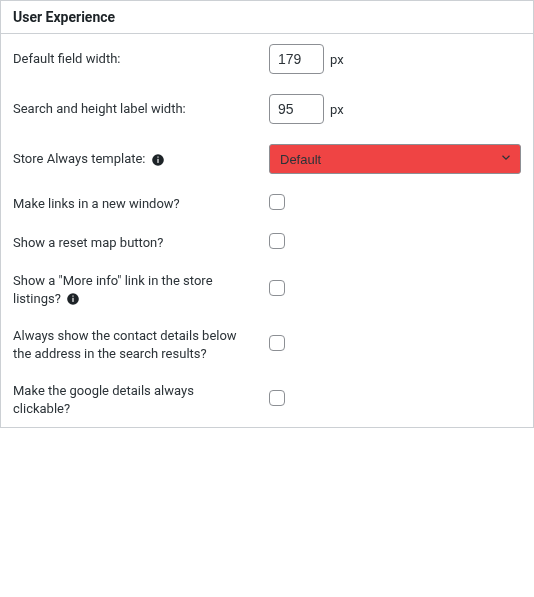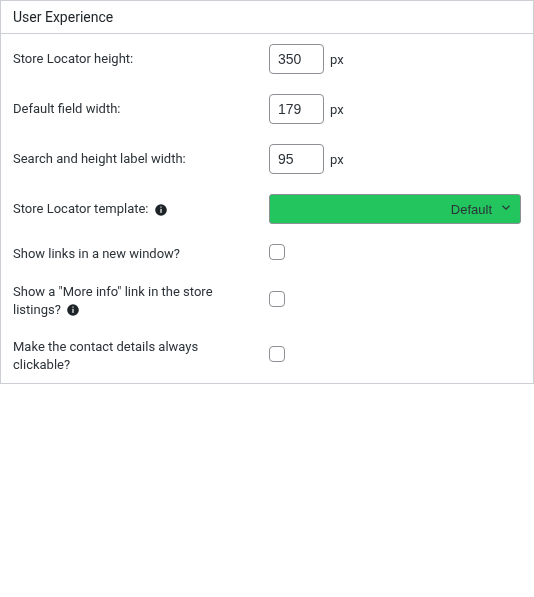--- a/index.html
+++ b/index.html
@@ -15,21 +15,21 @@
     border: 1px solid #ccd0d4;
     width: 534px;
   }
   .panel-header {
     border-bottom: 1px solid #ccd0d4;
     padding: 8px 12px;
   }
   .panel-header h2 {
     margin: 0;
     font-size: 14px;
-    font-weight: 400;
+    font-weight: 700;
     color: #1d2327;
   }
   .form-table {
     width: 100%;
     border-collapse: collapse;
   }
   .form-table tr td {
     padding: 10px 12px 10px 12px;
     vertical-align: middle;
   }
@@ -62,23 +62,22 @@
     width: 252px;
   }
   select {
     width: 100%;
     height: 30px;
     padding: 0 28px 0 10px;
     font-size: 13px;
     border: 1px solid #8c8f94;
     border-radius: 3px;
     color: #2c3338;
-    background: #22c55e;
+    background: #ef4444;
     appearance: none;
-    text-align: right;
     -webkit-appearance: none;
     -moz-appearance: none;
   }
   .select-wrap .chev {
     position: absolute;
     right: 8px;
     top: 50%;
     transform: translateY(-50%);
     pointer-events: none;
   }
@@ -104,29 +103,20 @@
 <body>
 
 <div class="panel">
   <div class="panel-header">
     <h2>User Experience</h2>
   </div>
 
   <table class="form-table">
 
     <tbody>
-        <tr>
-      <td><span>Store Locator height:</span></td>
-      <td>
-        <div class="num-input">
-          <input type="text" value="350" style="">
-          <span class="unit">px</span>
-        </div>
-      </td>
-    </tr>
 
 
     <tr>
       <td><span>Default field width:</span></td>
       <td>
         <div class="num-input">
           <input type="text" value="179" style="">
           <span class="unit">px</span>
         </div>
       </td>
@@ -137,21 +127,21 @@
       <td>
         <div class="num-input">
           <input type="text" value="95" style="">
           <span class="unit">px</span>
         </div>
       </td>
     </tr>
 
     <tr>
       <td>
-        <span>Store Locator template:</span>
+        <span>Store Always template:</span>
         <span class="info-icon">
           <svg width="14" height="14" viewBox="0 0 24 24" fill="#1d2327">
                 <circle cx="12" cy="12" r="10"></circle>
                 <rect x="11" y="10" width="2" height="7" fill="#fff"></rect>
                 <rect x="11" y="6" width="2" height="2" fill="#fff"></rect>
               </svg>
         </span>
       </td>
       <td>
         <div class="select-wrap">
@@ -161,41 +151,49 @@
           <span class="chev">
             <svg width="14" height="14" viewBox="0 0 24 24" fill="none" stroke="#2c3338" stroke-width="2">
                   <polyline points="6 9 12 15 18 9"></polyline>
                 </svg>
           </span>
         </div>
       </td>
     </tr>
 
     <tr>
-      <td><span>Show links in a new window?</span></td>
+      <td><span>Make links in a new window?</span></td>
       <td><input type="checkbox" style=""></td>
     </tr>
 
+    <tr>
+      <td><span>Show a reset map button?</span></td>
+      <td><input type="checkbox" style=""></td>
+    </tr>
 
 
     <tr>
       <td>
         <span>Show a "More info" link in the store listings?</span>
         <span class="info-icon">
           <svg width="14" height="14" viewBox="0 0 24 24" fill="#1d2327">
                 <circle cx="12" cy="12" r="10"></circle>
                 <rect x="11" y="10" width="2" height="7" fill="#fff"></rect>
                 <rect x="11" y="6" width="2" height="2" fill="#fff"></rect>
               </svg>
         </span>
       </td>
       <td><input type="checkbox" style=""></td>
     </tr>
 
+    <tr>
+      <td><span>Always show the contact details below the address in the search results?</span></td>
+      <td><input type="checkbox" style=""></td>
+    </tr>
 
     <tr>
-      <td><span>Make the contact details always clickable?</span></td>
+      <td><span>Make the google details always clickable?</span></td>
       <td><input type="checkbox" style=""></td>
     </tr>
 
   </tbody>
     </table>
 </div>
 
 </body></html>

